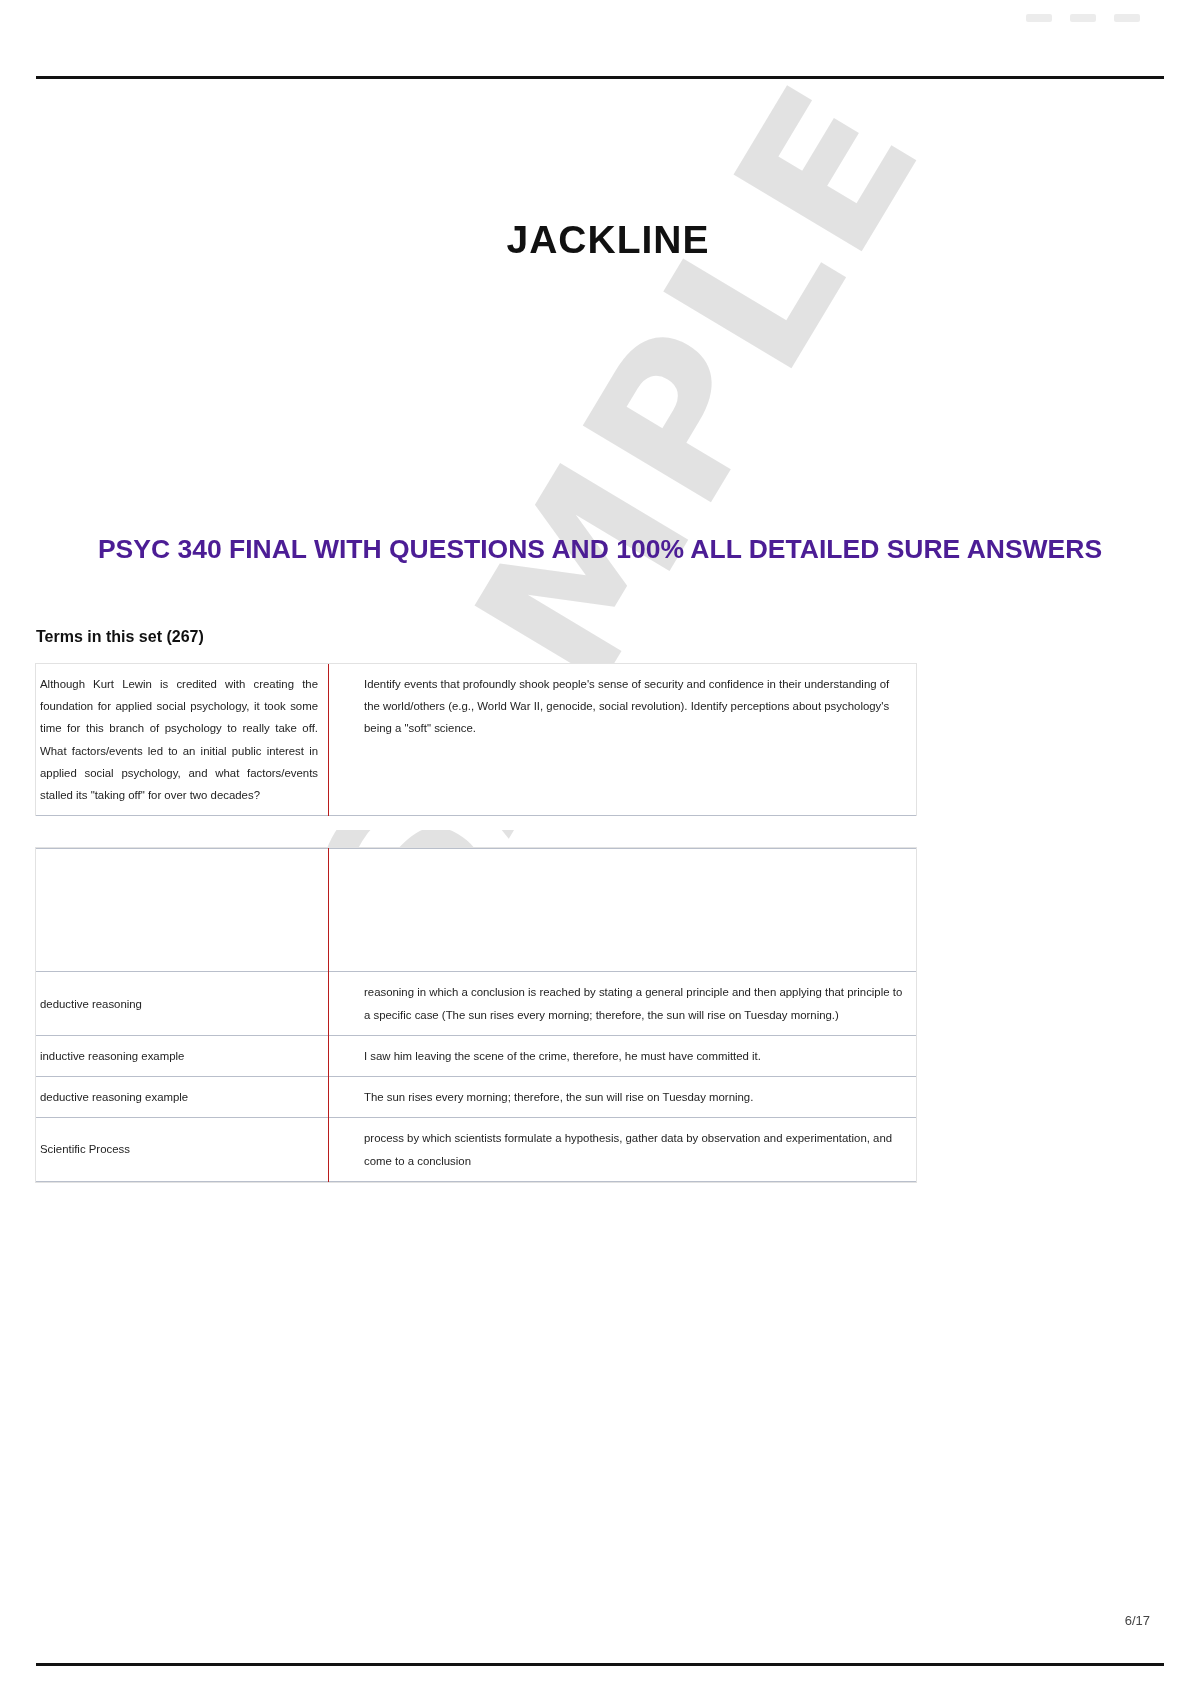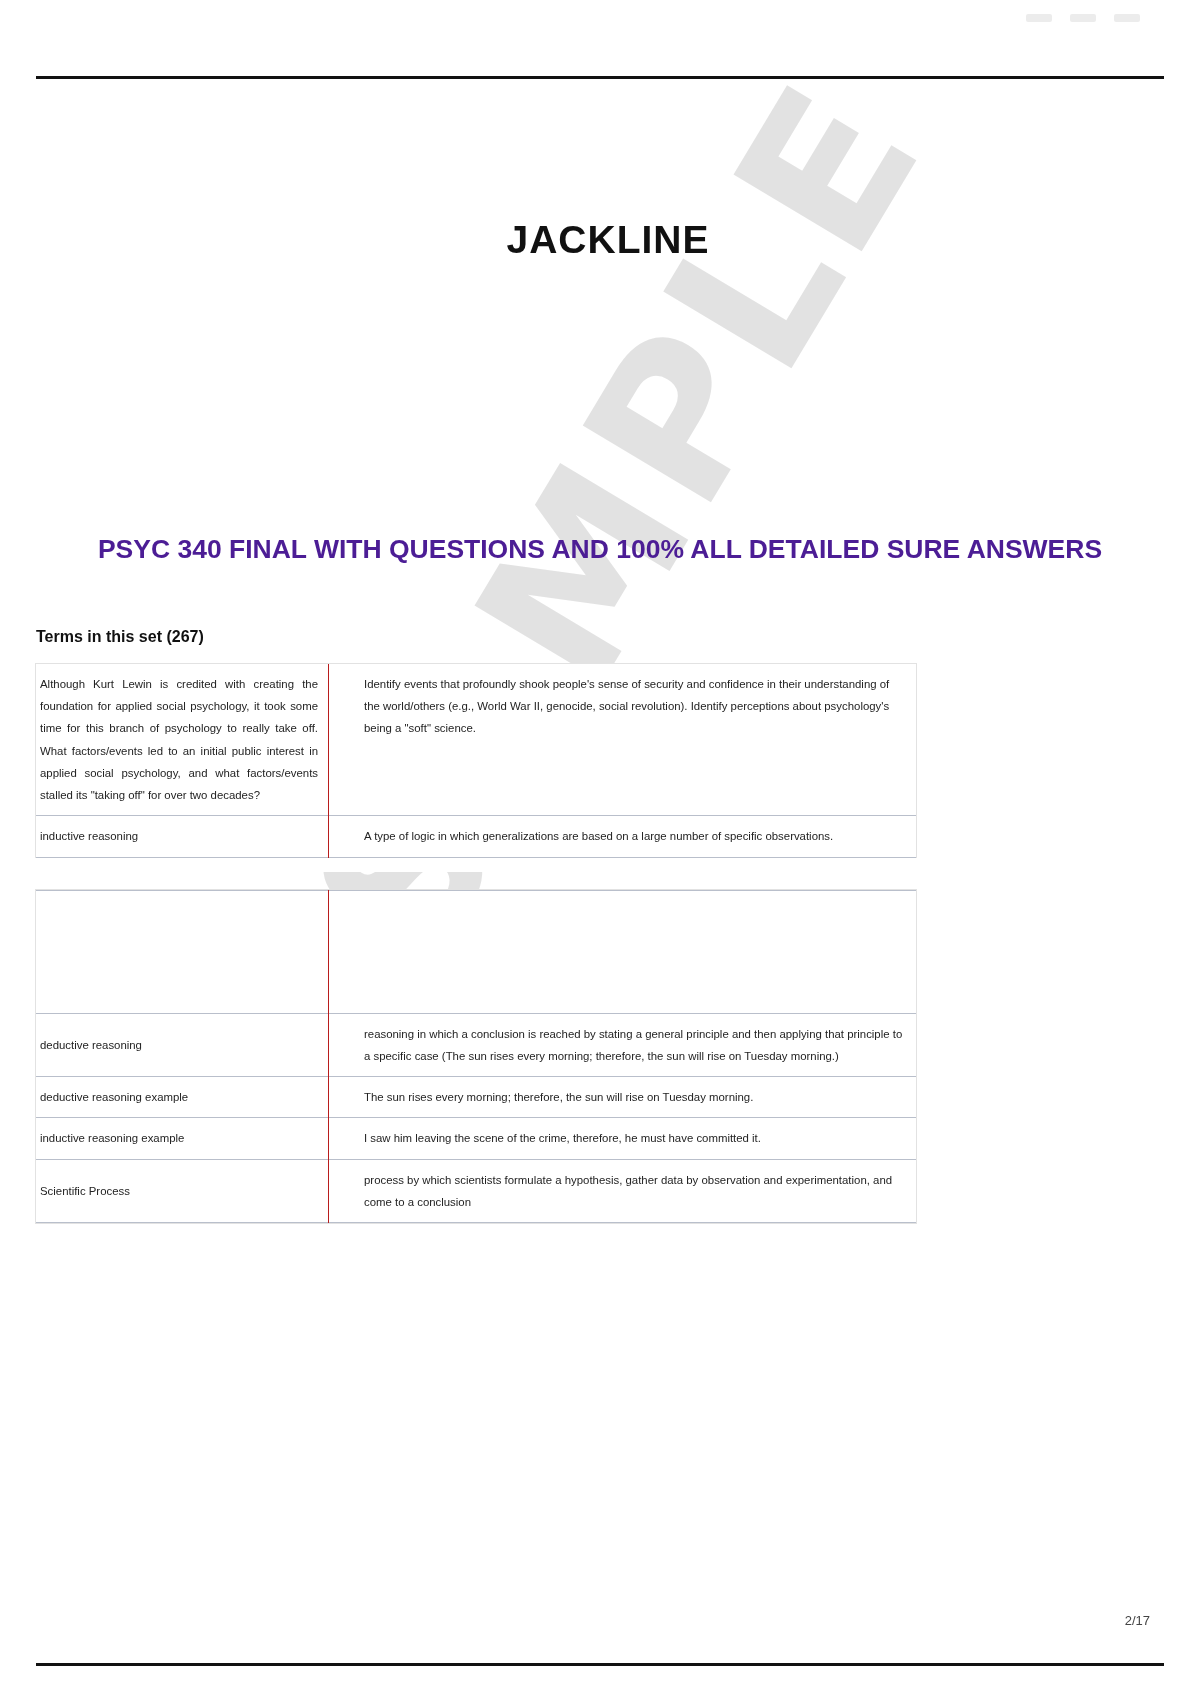--- a/index.html
+++ b/index.html
@@ -204,54 +204,50 @@
     <div class="doc-title">PSYC 340 FINAL WITH QUESTIONS AND 100% ALL DETAILED SURE ANSWERS</div>
 
     <div class="terms-heading">Terms in this set (267)</div>
 
     <table class="terms-table">
       <tbody>
         <tr class="row-justify row-tall">
           <td class="term">Although Kurt Lewin is credited with creating the foundation for applied social psychology, it took some time for this branch of psychology to really take off. What factors/events led to an initial public interest in applied social psychology, and what factors/events stalled its "taking off" for over two decades?</td>
           <td class="def">Identify events that profoundly shook people's sense of security and confidence in their understanding of the world/others (e.g., World War II, genocide, social revolution). Identify perceptions about psychology's being a "soft" science.</td>
         </tr>
-        <tr>
-          <td class="term">inductive reasoning</td>
-          <td class="def">A type of logic in which generalizations are based on a large number of specific observations.</td>
-        </tr>
       </tbody>
     </table>
 
     <div class="spacer-band"></div>
 
     <table class="terms-table">
       <tbody>
         <tr class="row-gap">
           <td class="term"></td>
           <td class="def"></td>
         </tr>
         <tr>
           <td class="term">deductive reasoning</td>
           <td class="def">reasoning in which a conclusion is reached by stating a general principle and then applying that principle to a specific case (The sun rises every morning; therefore, the sun will rise on Tuesday morning.)</td>
         </tr>
         <tr>
+          <td class="term">inductive reasoning example</td>
+          <td class="def">I saw him leaving the scene of the crime, therefore, he must have committed it.</td>
+        </tr>
+        <tr>
           <td class="term">deductive reasoning example</td>
           <td class="def">The sun rises every morning; therefore, the sun will rise on Tuesday morning.</td>
         </tr>
         <tr>
-          <td class="term">inductive reasoning example</td>
-          <td class="def">I saw him leaving the scene of the crime, therefore, he must have committed it.</td>
-        </tr>
-        <tr>
           <td class="term">Scientific Process</td>
           <td class="def">process by which scientists formulate a hypothesis, gather data by observation and experimentation, and come to a conclusion</td>
         </tr>
       </tbody>
     </table>
 
 
   </div>
 
-  <div class="page-number">2/17</div>
+  <div class="page-number">6/17</div>
 
   <div class="rule-bottom"></div>
 
 </div>
 
 </body></html>

